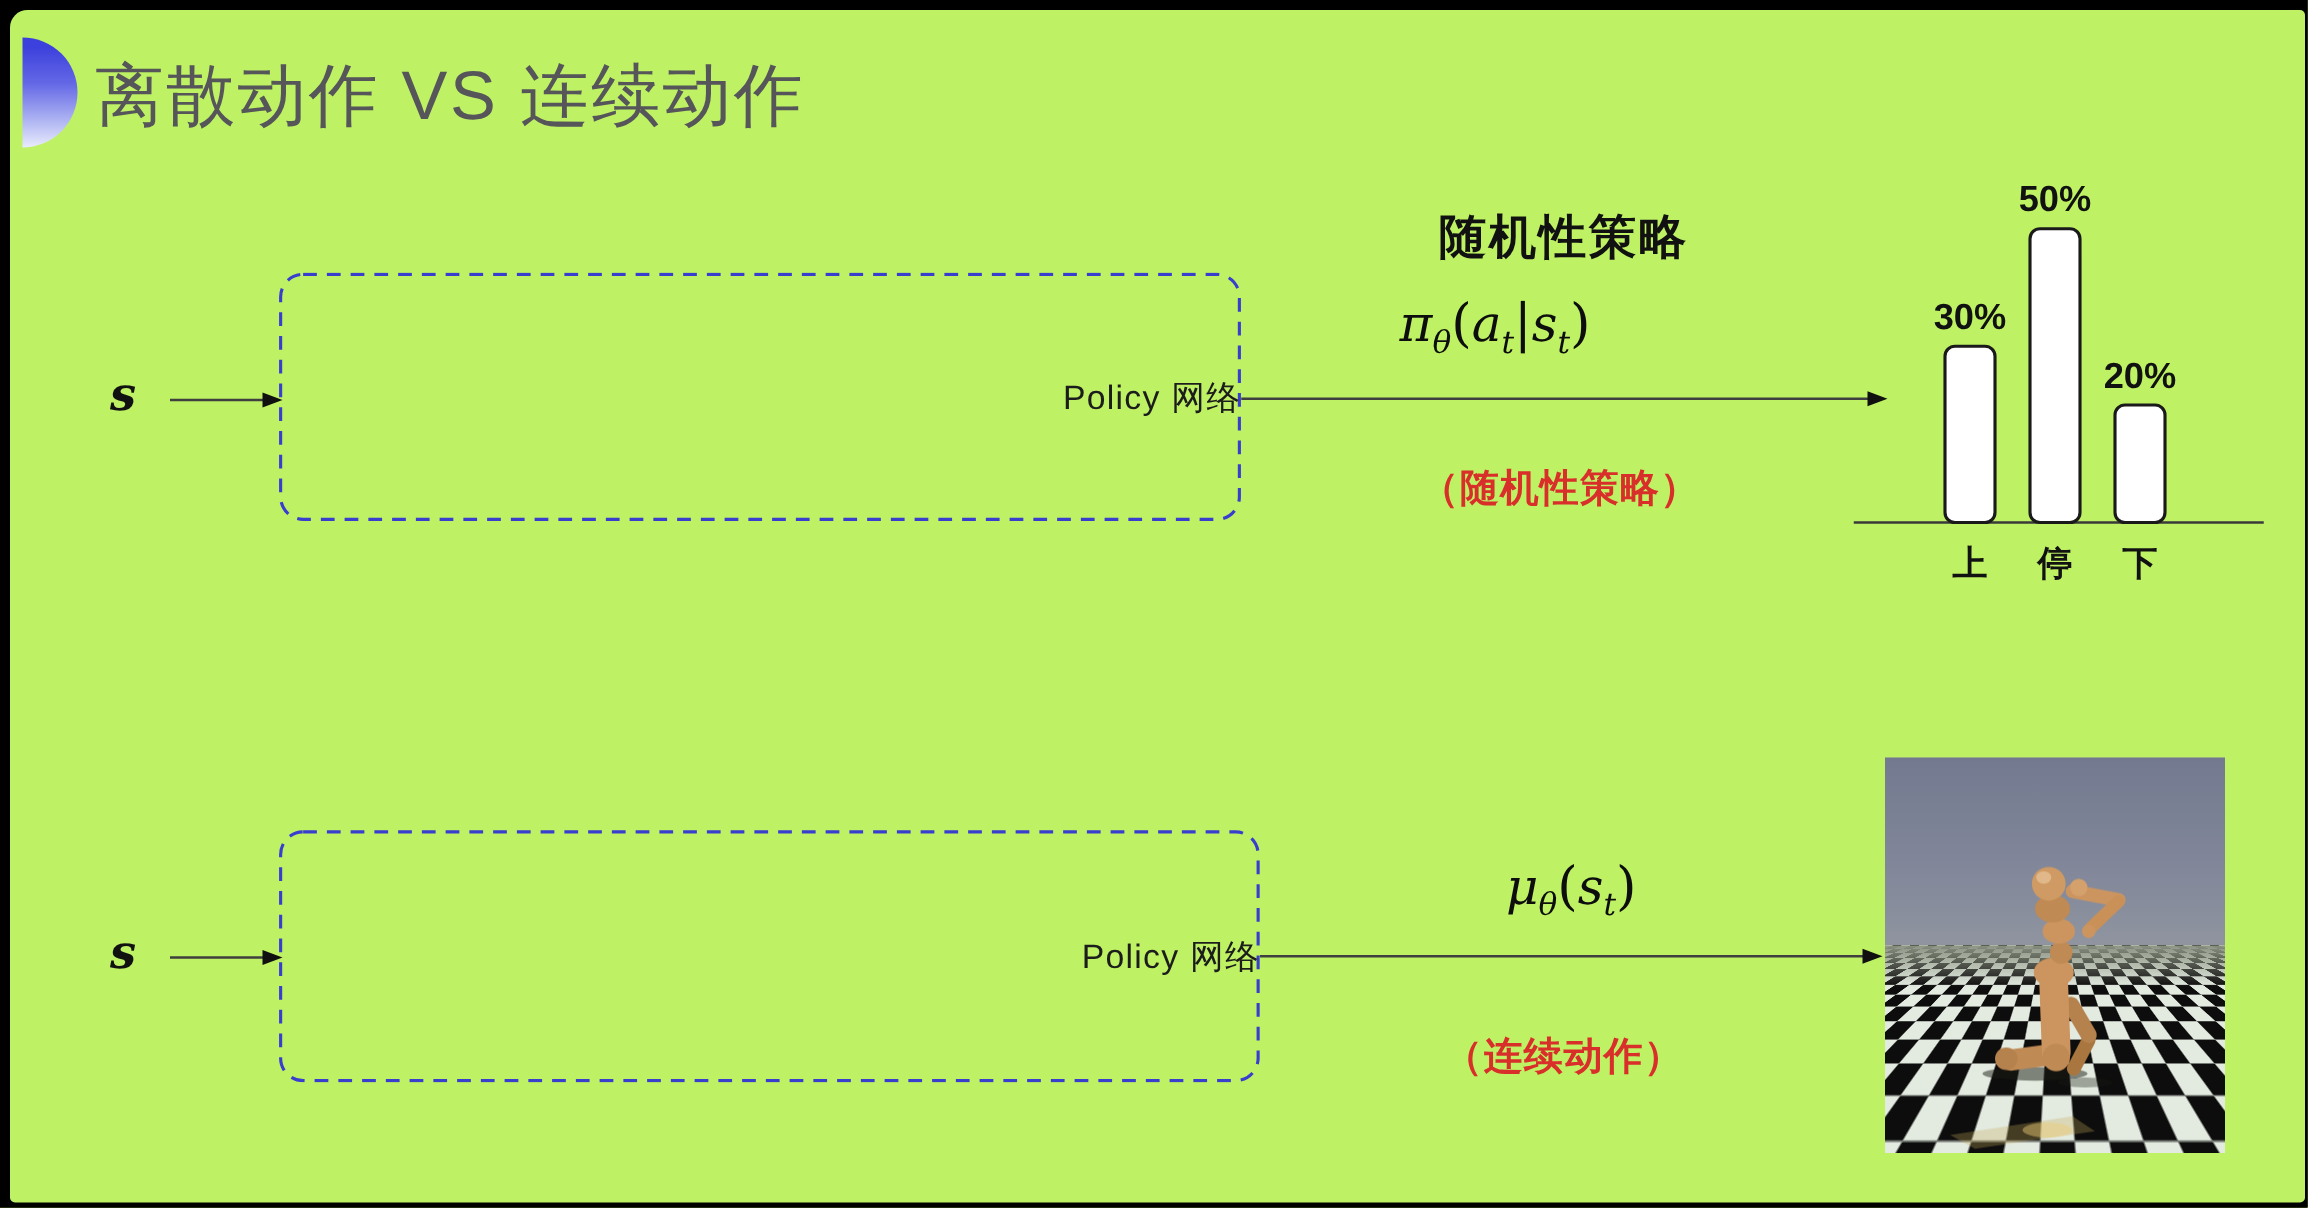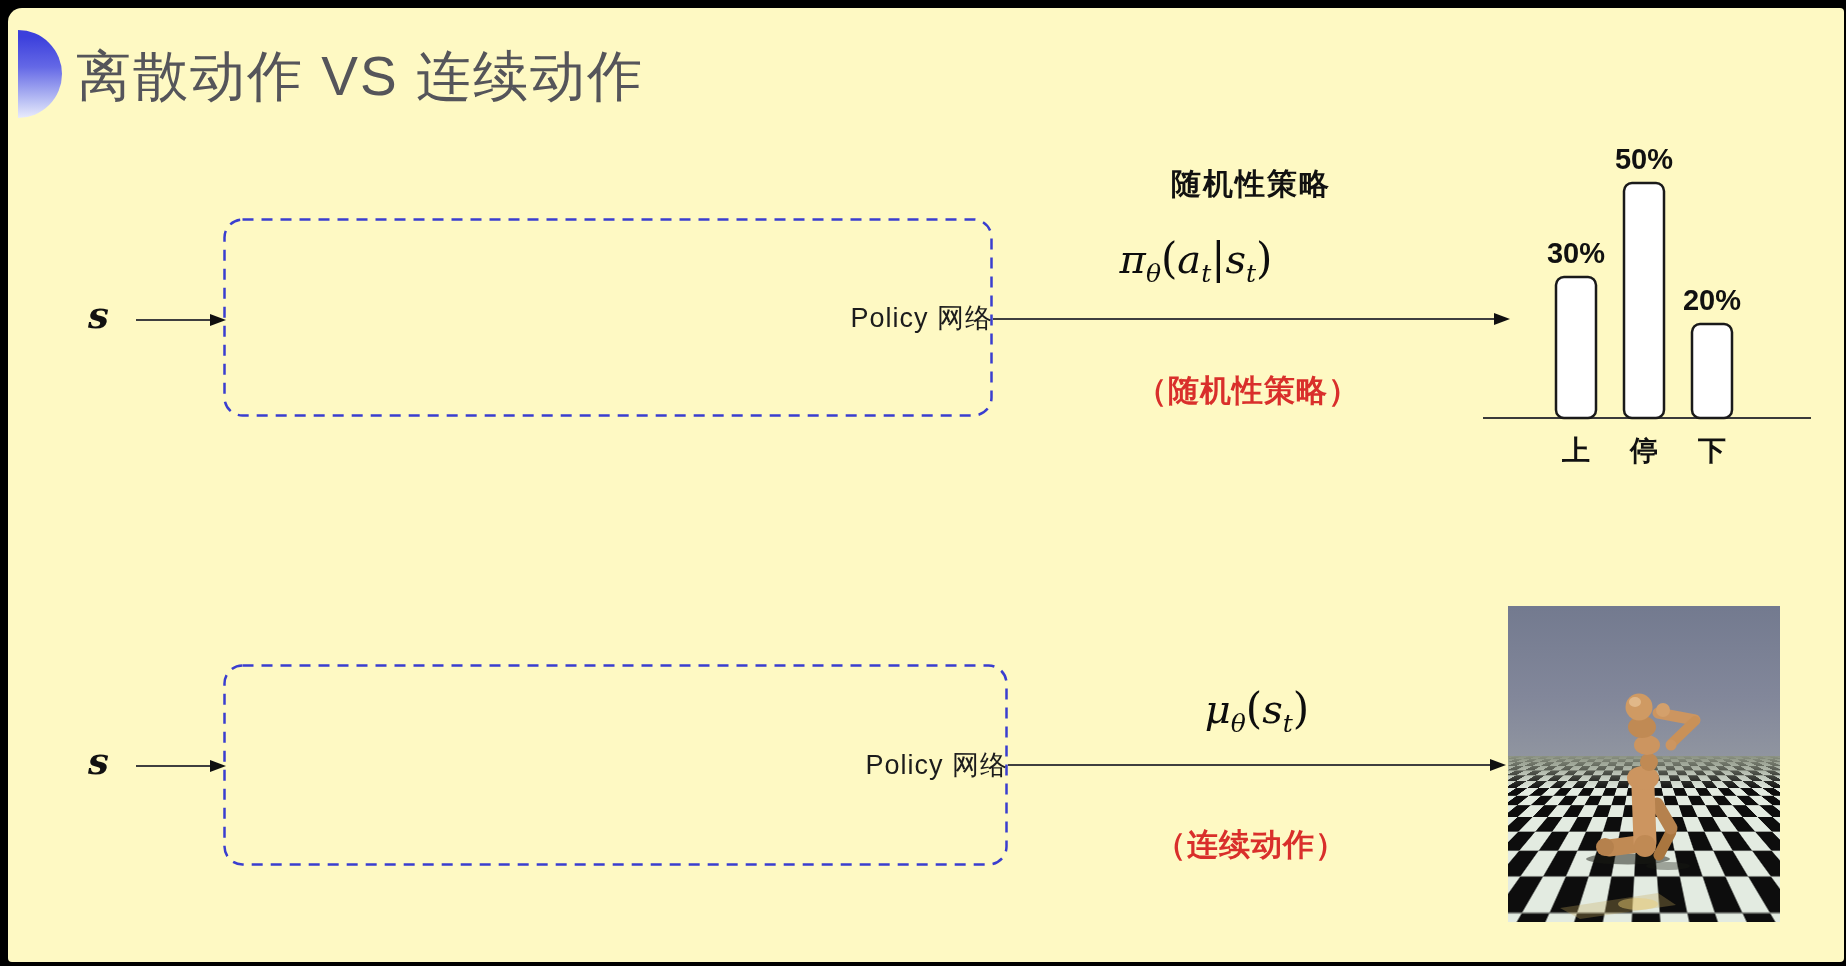--- a/index.html
+++ b/index.html
@@ -1,18 +1,18 @@
 <!DOCTYPE html>
 <html><head>
 <meta charset="utf-8">
 <style>
   html,body{margin:0;padding:0;background:#000;}
   .frame{position:relative;width:1846px;height:966px;background:#000;overflow:hidden;
          font-family:"Liberation Sans","DejaVu Sans",sans-serif;}
-  .content{position:absolute;left:8px;top:8px;right:2px;bottom:4px;background:#fef9c3;
+  .content{position:absolute;left:8px;top:8px;right:2px;bottom:4px;background:#bef264;
            border-radius:14px 4px 4px 4px;overflow:hidden;}
 
   
   .deco{position:absolute;left:10px;top:22px;width:44px;height:88px;
         border-radius:0 44px 44px 0;
         background:linear-gradient(180deg,#3c40dc 8%,#6468e6 42%,#b9bff4 80%,#e9ebfc 100%);}
   .title{position:absolute;left:68px;top:32px;margin:0;font-size:55px;font-weight:500;
          color:#55555a;letter-spacing:2px;white-space:nowrap;}
 
   
@@ -23,21 +23,21 @@
   .arrow{position:absolute;height:18px;overflow:visible;}
   .arrow line{stroke:#3f3f3f;stroke-width:2;}
   .arrow polygon{fill:#101010;}
 
   
   .policy-box{position:absolute;display:flex;align-items:center;justify-content:flex-end;}
   .policy-box svg{position:absolute;left:0;top:0;}
   .policy-box .pb-label{position:relative;font-size:27px;color:#1c1c1c;letter-spacing:1px;}
 
   
-  .policy-type{position:absolute;transform:translateX(-50%);font-size:30px;font-weight:600;
+  .policy-type{position:absolute;transform:translateX(-50%);font-size:38px;font-weight:600;
                color:#111;white-space:nowrap;letter-spacing:2px;}
   .formula{position:absolute;transform:translateX(-50%);white-space:nowrap;
            font-family:"DejaVu Serif","Liberation Serif",serif;font-style:italic;
            font-size:40px;color:#0d0d0d;}
   .formula sub{font-size:25px;font-style:italic;line-height:0;}
   .formula .paren,.formula .bar{font-style:normal;font-size:42px;}
   .note{position:absolute;transform:translateX(-50%);font-size:31px;font-weight:600;
         white-space:nowrap;letter-spacing:1px;}
 
   

